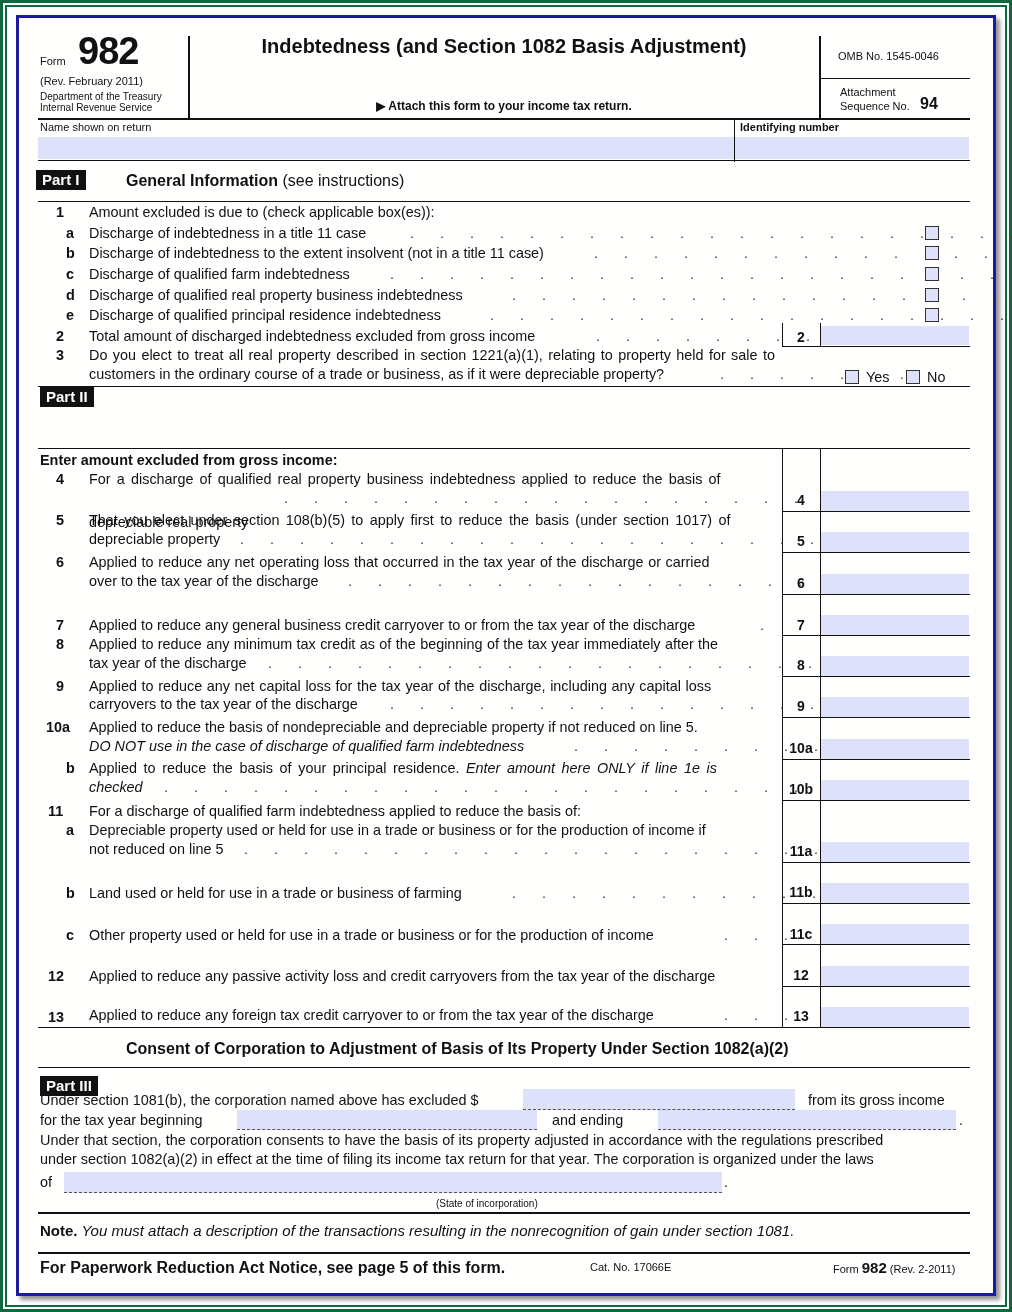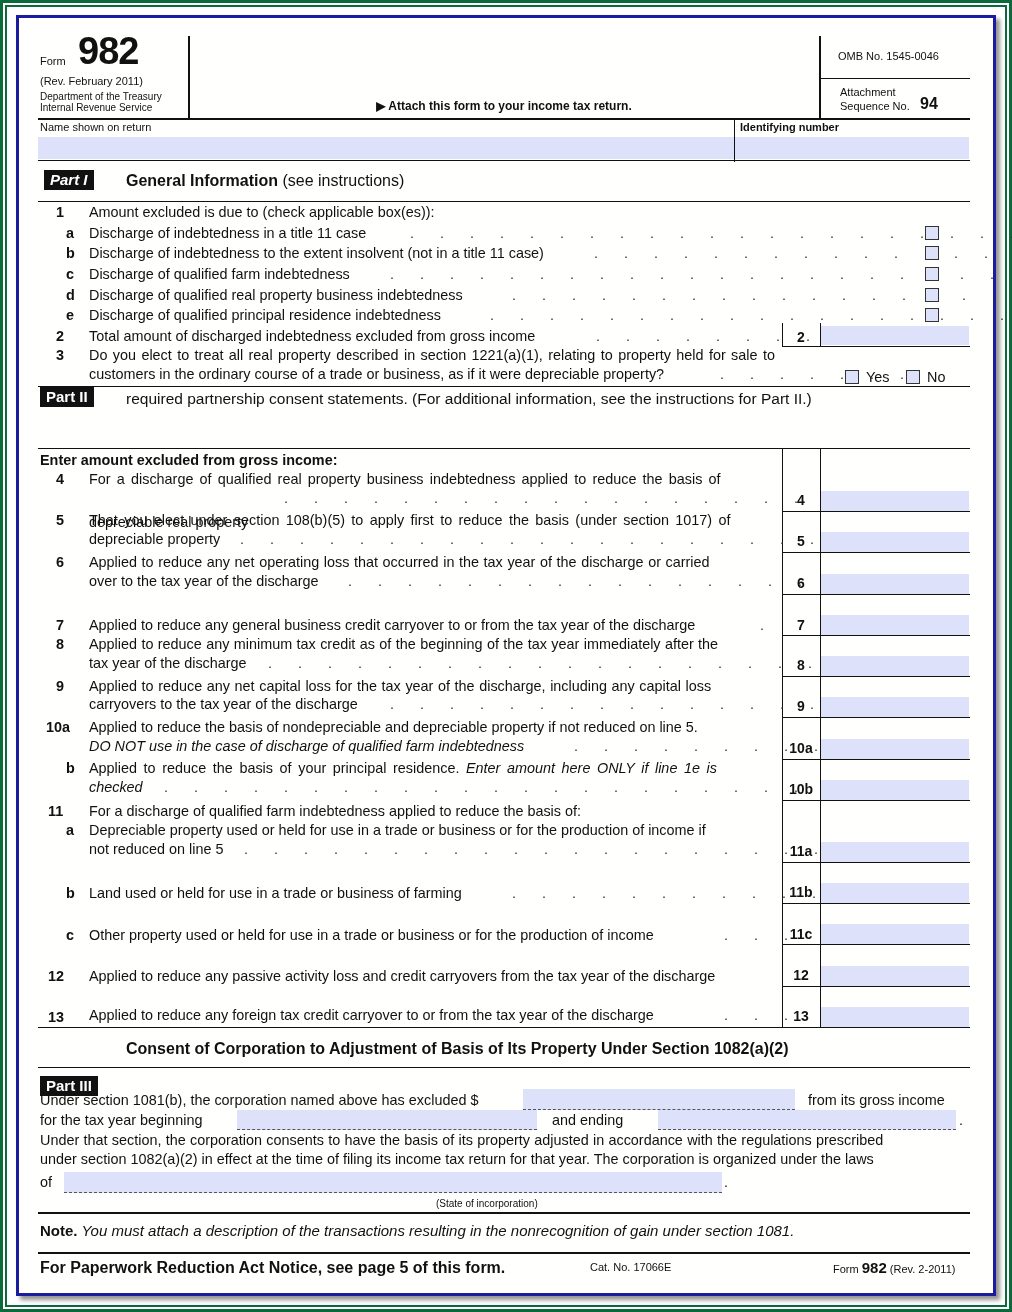--- a/index.html
+++ b/index.html
@@ -46,20 +46,21 @@
 
 <div>
   <span class="abs form-label" style="left:40px;top:55px;">Form</span>
   <span class="abs form-num" style="left:78px;top:30px;">982</span>
   <span class="abs small" style="left:40px;top:75px;">(Rev. February 2011)</span>
   <span class="abs tiny" style="left:40px;top:91px;">Department of the Treasury</span>
   <span class="abs tiny" style="left:40px;top:102px;">Internal Revenue Service</span>
   <div class="vline" style="left:188px;top:36px;height:84px;width:2px;"></div>
 
   <div class="abs title" style="left:190px;top:33px;width:628px;">
+    <div>Indebtedness (and Section 1082 Basis Adjustment)</div>
   </div>
   <div class="abs attach" style="left:190px;top:99px;width:628px;text-align:center;">▶ Attach this form to your income tax return.</div>
 
   <div class="vline" style="left:819px;top:36px;height:84px;width:2px;"></div>
   <span class="abs small" style="left:838px;top:50px;">OMB No. 1545-0046</span>
   <div class="hline" style="left:820px;top:78px;width:150px;"></div>
   <span class="abs small" style="left:840px;top:86px;">Attachment</span>
   <span class="abs small" style="left:840px;top:100px;">Sequence No.</span>
   <span class="abs" style="left:920px;top:95px;font-size:16px;font-weight:bold;">94</span>
   <div class="hline thick" style="left:38px;top:118px;width:932px;"></div>
@@ -68,21 +69,21 @@
 <div>
   <span class="abs small" style="left:40px;top:121px;">Name shown on return</span>
   <div class="abs field" style="left:38px;top:137px;width:696px;height:22px;"></div>
   <div class="vline" style="left:734px;top:119px;height:43px;"></div>
   <span class="abs small" style="left:740px;top:121px;font-weight:bold;">Identifying number</span>
   <div class="abs field" style="left:735px;top:137px;width:234px;height:22px;"></div>
   <div class="hline" style="left:38px;top:160px;width:932px;"></div>
 </div>
 
 <div>
-  <span class="abs part-tag" style="left:44px;top:170px;font-style:italic;">Part I</span>
+  <span class="abs part-tag" style="left:36px;top:170px;">Part I</span>
   <span class="abs part-title" style="left:126px;top:172px;"><b>General Information</b><span> (see instructions)</span></span>
   <div class="hline" style="left:38px;top:201px;width:932px;"></div>
 
   <span class="abs num" style="left:56px;top:203px;">1</span>
   <span class="abs txt" style="left:89px;top:203px;">Amount excluded is due to (check applicable box(es)):</span>
 
   <span class="abs num" style="left:66px;top:224px;">a</span>
   <span class="abs txt" style="left:89px;top:224px;">Discharge of indebtedness in a title 11 case</span>
   <span class="abs txt dots" style="left:410px;top:224px;">. . . . . . . . . . . . . . . . . . . . . . . . .</span>
   <div class="chk" style="left:925px;top:226px;"></div>
@@ -123,21 +124,20 @@
   <div class="chk" style="left:845px;top:370px;"></div>
   <span class="abs txt" style="left:866px;top:368px;">Yes</span>
   <div class="chk" style="left:906px;top:370px;"></div>
   <span class="abs txt" style="left:927px;top:368px;">No</span>
   <div class="hline" style="left:38px;top:386px;width:932px;"></div>
 </div>
 
 <div>
   <span class="abs part-tag" style="left:40px;top:387px;">Part II</span>
   <div class="abs part-title" style="left:126px;top:389px;width:843px;font-size:15.5px;line-height:19px;">
-    <div style="white-space:nowrap;">required partnership consent statements. (For additional information, see the instructions for Part II.)</div>
   </div>
   <div class="hline" style="left:38px;top:448px;width:932px;"></div>
   <span class="abs txt" style="left:40px;top:451px;font-weight:bold;">Enter amount excluded from gross income:</span>
 
   <div class="vline" style="left:782px;top:449px;height:578px;"></div>
   <div class="vline" style="left:820px;top:449px;height:578px;"></div>
 
   <span class="abs num" style="left:56px;top:470px;">4</span>
   <span class="abs txt" style="left:89px;top:470px;word-spacing:2.2px;">For a discharge of qualified real property business indebtedness applied to reduce the basis of</span>
   <span class="abs txt" style="left:89px;top:489px;margin-top:24px;">depreciable real property</span>

